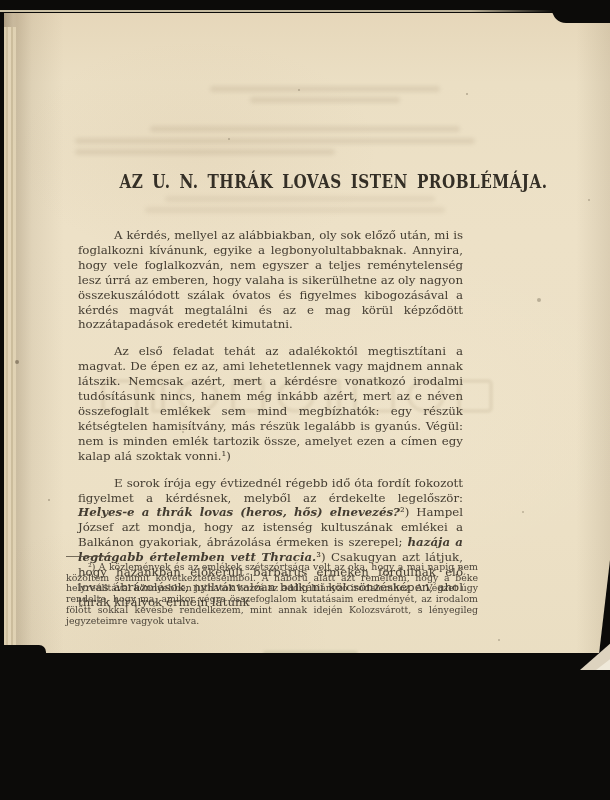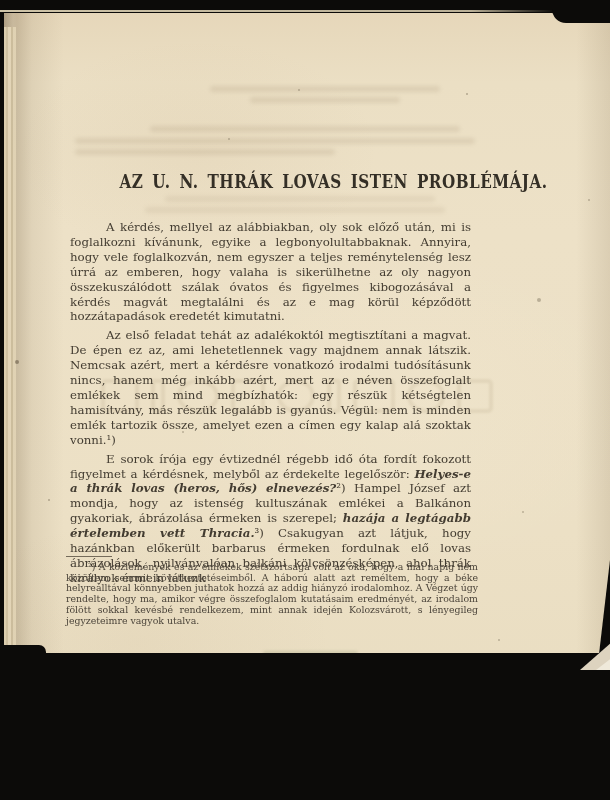--- a/index.html
+++ b/index.html
@@ -67,21 +67,21 @@
       584px 186px 0 0 rgba(70,58,40,.3), 294px 76px 0 0 rgba(70,58,40,.3),
       178px 418px 0 0 rgba(70,58,40,.3), 518px 498px 0 0 rgba(70,58,40,.3);}
 
   
   .title-wrap{position:absolute;left:62px;top:157px;width:409px;text-align:center;}
   .title-wrap span{display:inline-block;white-space:nowrap;transform:scaleX(.80);transform-origin:50% 50%;
     font-weight:700;font-size:19px;letter-spacing:.6px;word-spacing:4px;color:#342f26;}
 
   .body-text{position:absolute;left:62px;top:203px;width:409px;
     font-size:11.8px;line-height:14.9px;text-align:justify;color:#433c31;}
-  .body-text p{margin:4px;text-indent:36px;}
+  .body-text p{margin:12px;text-indent:36px;}
   .it{font-style:italic;font-weight:600;}
 
   .fn-sep{position:absolute;left:62px;top:543px;width:46px;height:1px;background:#564e40;opacity:.8;}
 
   .footnotes{position:absolute;left:62px;top:549px;width:412px;
     font-size:9.4px;line-height:10.7px;text-align:justify;color:#4b443a;}
   .footnotes p{margin:0 0 2px 0;text-indent:22px;}
 
   .footer-row{position:absolute;left:60px;top:656px;width:412px;display:flex;
     justify-content:space-between;align-items:baseline;font-size:9px;color:#4a4338;}

